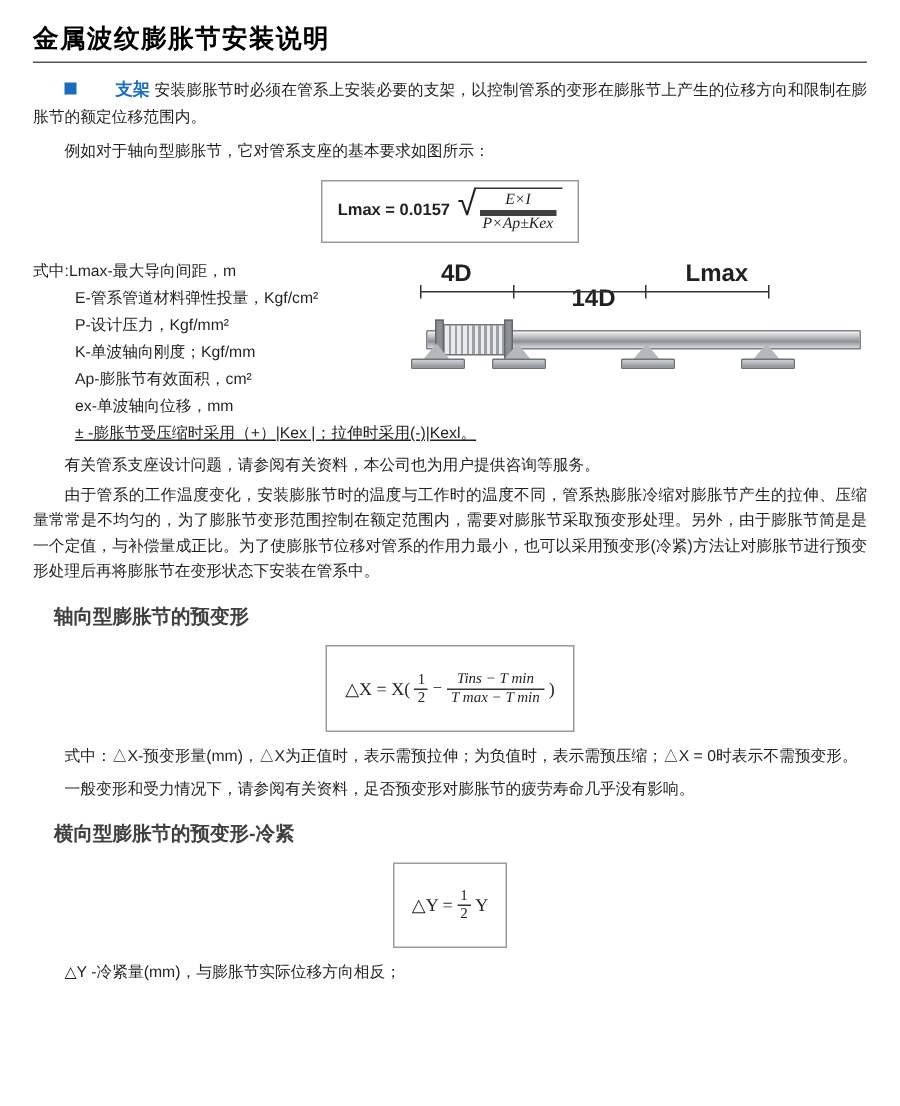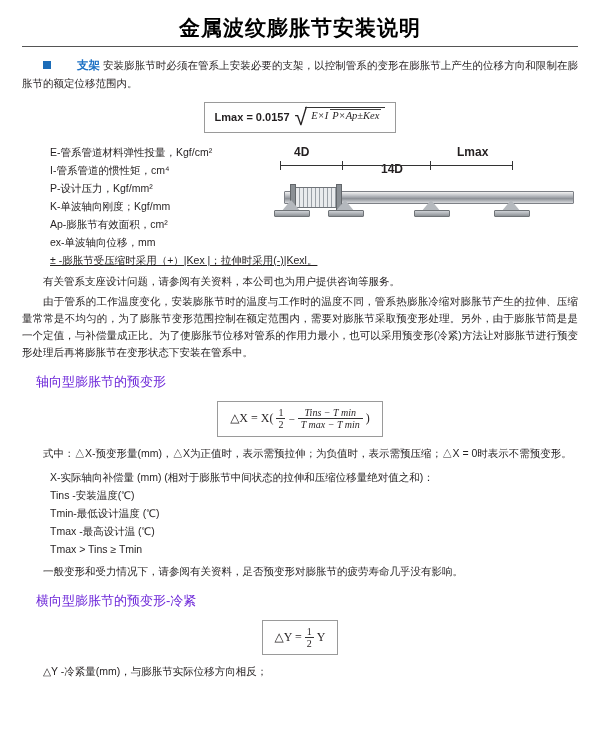--- a/index.html
+++ b/index.html
@@ -15,22 +15,22 @@
     overflow: hidden;
   }
   .page {
     position: relative;
     width: 600px;
     height: 737px;
     box-sizing: border-box;
     padding: 0 22px;
   }
   .doc-title {
-    text-align: center;
-    font-size: 21px;
+    text-align: left;
+    font-size: 17px;
     font-weight: bold;
     letter-spacing: 1px;
     margin: 14px 0 4px 0;
     color: #000;
   }
   .title-rule {
     border-bottom: 1px solid #555;
     margin: 0 0 9px 0;
   }
   p {
@@ -53,22 +53,22 @@
     background: #1b6cb8;
     margin-right: 5px;
     position: relative;
     top: 0px;
   }
   .sect-line {
     margin-top: 10px;
     margin-bottom: 2px;
   }
   .sub-head {
-    color: #6d28d9;
-    font-weight: normal;
+    color: #404040;
+    font-weight: bold;
     font-size: 13px;
     margin: 12px 0 6px 14px;
   }
   .list {
     margin: 2px 0 0 0;
   }
   .list div {
     font-size: 10.5px;
     line-height: 1.72;
   }
@@ -99,47 +99,48 @@
     font-size: 23px;
     line-height: 20px;
     margin-right: -2px;
   }
   .radical .under {
     border-top: 1px solid #333;
     padding: 1px 4px 0 4px;
   }
   .frac {
     display: inline-flex;
+    flex-direction: column;
     align-items: center;
     font-style: italic;
     font-family: "Liberation Serif", serif;
     font-size: 10.5px;
     line-height: 1.15;
   }
   .frac .num { padding: 0 2px; }
-  .frac .den { border-top: 1px solid #404040; padding: 0 2px; }
+  .frac .den { border-top: 4px solid #404040; padding: 0 2px; }
 
   
   .fig-row {
     display: flex;
     margin-top: 8px;
   }
   .fig-left {
     width: 250px;
     flex: 0 0 250px;
   }
   .fig-right {
     flex: 1 1 auto;
     position: relative;
     padding-top: 4px;
   }
   .dim-labels {
     position: relative;
     height: 16px;
-    font-size: 12px;
+    font-size: 16px;
     font-weight: bold;
     text-align: right;
   }
   .dim-labels span { position: absolute; }
   .dim-bars { position: relative; height: 10px; }
   .dim-bars .bar {
     position: absolute;
     top: 4px;
     height: 1px;
     background: #333;
@@ -213,21 +214,21 @@
   
   .eq-center {
     display: flex;
     justify-content: center;
     margin: 10px 0 8px 0;
     font-size: 11px;
     font-family: "Liberation Serif", serif;
   }
   .eq-box {
     border: 1px solid #9a9a9a;
-    padding: 5px 12px;
+    padding: 16px 12px;
     display: flex;
     align-items: center;
     white-space: nowrap;
     justify-content: flex-end;
   }
   .eq-box .big { font-size: 12px; }
   .frac2 {
     display: inline-flex;
     flex-direction: column;
     align-items: center;
@@ -254,41 +255,42 @@
 
 <div class="page">
 
   <div class="doc-title">金属波纹膨胀节安装说明</div>
   <div class="title-rule"></div>
 
   <p class="indent2">
     <span class="sq"></span><span class="blue-head">支架</span>
     <span>安装膨胀节时必须在管系上安装必要的支架，以控制管系的变形在膨胀节上产生的位移方向和限制在膨胀节的额定位移范围内。</span>
   </p>
+  <p class="indent2" style="margin-top:6px;">例如对于轴向型膨胀节，它对管系支座的基本要求如图所示：</p>
 
   <div class="formula-wrap">
     <div class="formula-box">
       <span class="fbold">Lmax = 0.0157</span>
       <span class="radical">
         <span class="sign">√</span>
         <span class="under">
           <span class="frac">
             <span class="num">E×I</span>
             <span class="den">P×Ap±Kex</span>
           </span>
         </span>
       </span>
     </div>
   </div>
 
   <div class="fig-row">
     <div class="fig-left">
       <div class="list">
+        <div>式中:Lmax-最大导向间距，m</div>
         <div class="ml28">E-管系管道材料弹性投量，Kgf/cm²</div>
-        <div class="ml28">I-管系管道的惯性矩，cm⁴</div>
         <div class="ml28">P-设计压力，Kgf/mm²</div>
         <div class="ml28">K-单波轴向刚度；Kgf/mm</div>
         <div class="ml28">Ap-膨胀节有效面积，cm²</div>
         <div class="ml28">ex-单波轴向位移，mm</div>
       </div>
     </div>
     <div class="fig-right">
       <div class="dim-labels">
         <span style="left:22px;">4D</span>
         <span style="left:109px;margin-top:17px;">14D</span>
@@ -348,27 +350,20 @@
       <span class="frac2">
         <span class="num">Tins − T min</span>
         <span class="den">T max − T min</span>
       </span>
       <span class="big">)</span>
     </div>
   </div>
 
   <p class="indent2">式中：△X-预变形量(mm)，△X为正值时，表示需预拉伸；为负值时，表示需预压缩；△X = 0时表示不需预变形。</p>
 
-  <div class="list" style="margin-top:6px;">
-    <div class="ml28">X-实际轴向补偿量 (mm) (相对于膨胀节中间状态的拉伸和压缩位移量绝对值之和)：</div>
-    <div class="ml28">Tins -安装温度(℃)</div>
-    <div class="ml28">Tmin-最低设计温度 (℃)</div>
-    <div class="ml28">Tmax -最高设计温 (℃)</div>
-    <div class="ml28">Tmax &gt; Tins ≥ Tmin</div>
-  </div>
   <p class="indent2" style="margin-top:5px;">一般变形和受力情况下，请参阅有关资料，足否预变形对膨胀节的疲劳寿命几乎没有影响。</p>
 
   <div class="sub-head">横向型膨胀节的预变形-冷紧</div>
 
   <div class="eq-center">
     <div class="eq-box">
       <span class="big">△Y =</span>
       <span class="halffrac">
         <span class="num">1</span>
         <span class="den">2</span>

